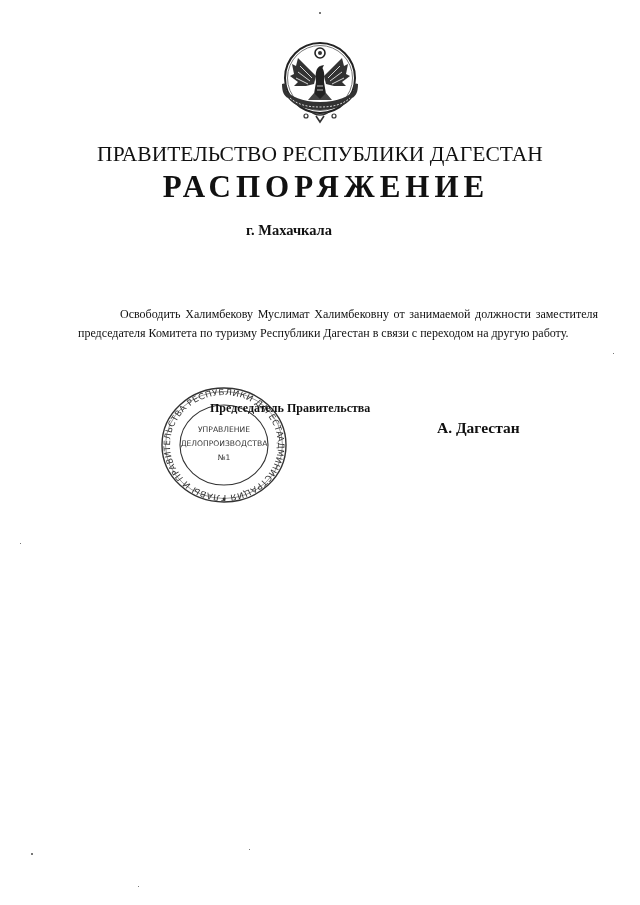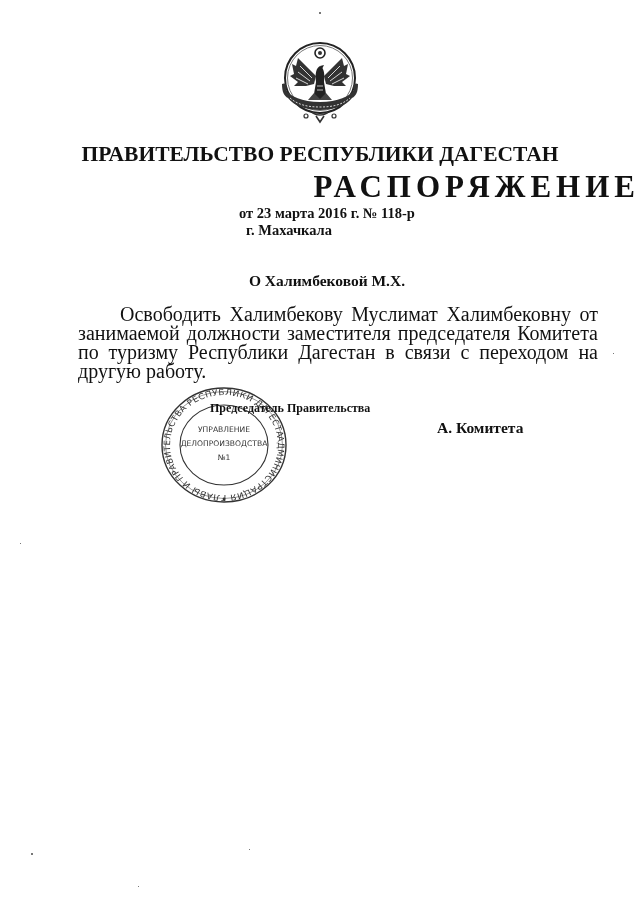--- a/index.html
+++ b/index.html
@@ -3,33 +3,33 @@
 <meta charset="utf-8">
 <style>
   html, body { margin: 0; padding: 0; background: #ffffff; }
   body { width: 640px; height: 905px; position: relative; overflow: hidden;
          font-family: "Liberation Serif", "DejaVu Serif", serif; color: #111; }
   .page { position: absolute; left: 0; top: 0; width: 640px; height: 905px; }
 
   .emblem { position: absolute; left: 276px; top: 36px; width: 88px; height: 88px; }
 
   .gov-title { position: absolute; left: 0; width: 640px; top: 142px; text-align: center;
-               font-weight: bold; font-size: 21.5px; letter-spacing: 0px; }
-  .doc-type { position: absolute; left: 0; width: 640px; top: 169px; text-align: right;
+               font-weight: normal; font-size: 21.5px; letter-spacing: 0px; }
+  .doc-type { position: absolute; left: 0; width: 640px; top: 169px; text-align: center;
               font-weight: bold; font-size: 31px; letter-spacing: 5px; padding-left: 12px; box-sizing: border-box; }
   .doc-date { position: absolute; left: 0; width: 640px; top: 205px; text-align: center;
               font-weight: bold; font-size: 14.5px; padding-left: 14px; box-sizing: border-box; }
   .doc-city { position: absolute; left: 0; width: 564px; top: 222px; text-align: center;
               font-weight: bold; font-size: 14.5px; padding-left: 14px; box-sizing: border-box; }
 
   .subject { position: absolute; left: 0; width: 640px; top: 272px; text-align: center;
              font-weight: bold; font-size: 15.5px; padding-left: 14px; box-sizing: border-box; }
 
   .body-text { position: absolute; left: 78px; width: 520px; top: 305px;
-               font-size: 20px; line-height: 19px; text-align: justify; }
+               font-size: 12px; line-height: 19px; text-align: justify; }
   .body-text p { margin: 0; text-indent: 42px; text-align-last: left; }
 
   .stamp { position: absolute; left: 157px; top: 384px; width: 134px; height: 122px; }
 
   .sig-role-1 { position: absolute; left: 210px; top: 401px; font-weight: bold; font-size: 12px; }
   .sig-role-2 { position: absolute; left: 237px; top: 419px; font-weight: bold; font-size: 15.5px; }
   .sig-name  { position: absolute; left: 437px; top: 419px; font-weight: bold; font-size: 15.5px; }
 
   .speck { position: absolute; width: 2px; height: 2px; background: #777; }
 </style>
@@ -60,24 +60,22 @@
     <path d="M6 48 C10 46 12 50 10 54 C14 60 26 66 44 66 C62 66 74 60 78 54 C76 50 78 46 82 48 C82 56 80 60 76 62 C70 70 58 74 44 74 C30 74 18 70 12 62 C8 60 6 56 6 48 Z" fill="#333"></path>
     <path d="M14 62 C22 69 32 71 44 71 C56 71 66 69 74 62" stroke="#fff" stroke-width="0.8" fill="none" stroke-dasharray="2 1.5"></path>
 
     <path d="M36 76 C40 80 48 80 52 76 M40 80 L44 86 L48 80" stroke="#333" stroke-width="1.6" fill="none"></path>
     <circle cx="30" cy="80" r="2" fill="none" stroke="#333" stroke-width="1.2"></circle>
     <circle cx="58" cy="80" r="2" fill="none" stroke="#333" stroke-width="1.2"></circle>
   </svg>
 
   <div class="gov-title">ПРАВИТЕЛЬСТВО РЕСПУБЛИКИ ДАГЕСТАН</div>
   <div class="doc-type">РАСПОРЯЖЕНИЕ</div>
-  <div class="doc-date">от 23 марта 2016 г. № 118-р</div>
   <div class="doc-city">г. Махачкала</div>
 
-  <div class="subject">О Халимбековой М.Х.</div>
 
   <div class="body-text">
     <p>Освободить Халимбекову Муслимат Халимбековну от занимаемой должности заместителя председателя Комитета по туризму Республики Дагестан в связи с переходом на другую работу.</p>
   </div>
 
   <svg class="stamp" viewBox="0 0 134 122">
     <defs>
       <path id="stampRing" d="M 67 61 m -50 0 a 50 50 0 1 1 100 0 a 50 50 0 1 1 -100 0"></path>
     </defs>
     <ellipse cx="67" cy="61" rx="62" ry="57" fill="none" stroke="#333" stroke-width="1.4"></ellipse>
@@ -86,21 +84,21 @@
     <text font-family="'DejaVu Sans', sans-serif" font-size="8.2" fill="#333" letter-spacing="0.4" transform="translate(67 61) scale(1.08 1) rotate(-190) translate(-67 -61)">
       <textPath href="#stampRing">АДМИНИСТРАЦИЯ ГЛАВЫ И ПРАВИТЕЛЬСТВА РЕСПУБЛИКИ ДАГЕСТАН</textPath>
     </text>
     <text x="67" y="48" text-anchor="middle" font-family="'DejaVu Sans', sans-serif" font-size="7.6" fill="#333">УПРАВЛЕНИЕ</text>
     <text x="67" y="62" text-anchor="middle" font-family="'DejaVu Sans', sans-serif" font-size="7.6" fill="#333">ДЕЛОПРОИЗВОДСТВА</text>
     <text x="67" y="76" text-anchor="middle" font-family="'DejaVu Sans', sans-serif" font-size="7.6" fill="#333">№1</text>
     <circle cx="67" cy="115" r="1.4" fill="#333"></circle>
   </svg>
 
   <div class="sig-role-1">Председатель Правительства</div>
-  <div class="sig-name">А. Комитета</div>
+  <div class="sig-name">А. Дагестан</div>
 
   <div class="speck" style="left:319px; top:12px;"></div>
   <div class="speck" style="left:613px; top:353px; width:1px; height:1px;"></div>
   <div class="speck" style="left:20px; top:543px; width:1px; height:1px;"></div>
   <div class="speck" style="left:31px; top:853px;"></div>
   <div class="speck" style="left:249px; top:849px; width:1px; height:1px;"></div>
   <div class="speck" style="left:138px; top:886px; width:1px; height:1px;"></div>
 </div>
 
 </body></html>

